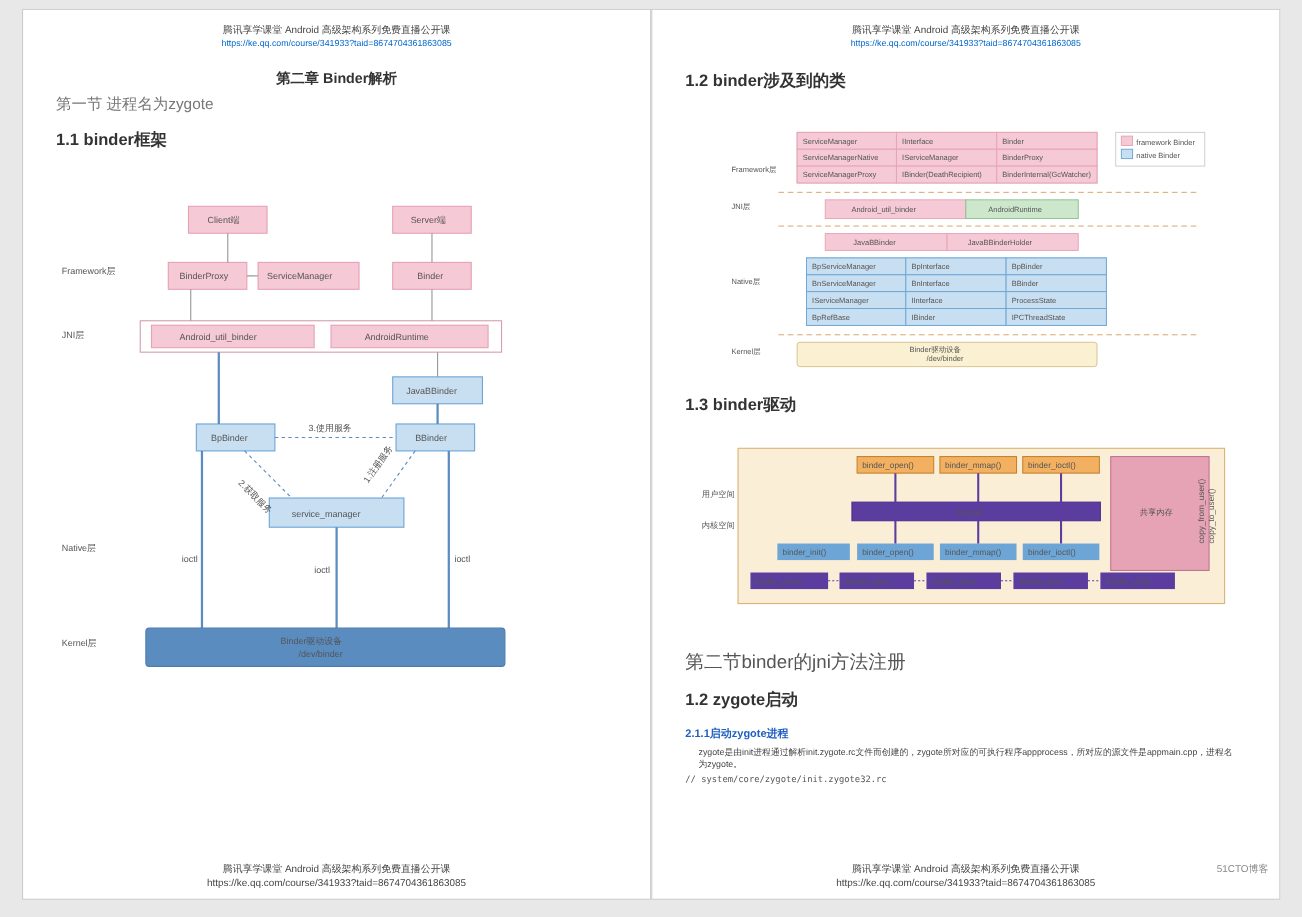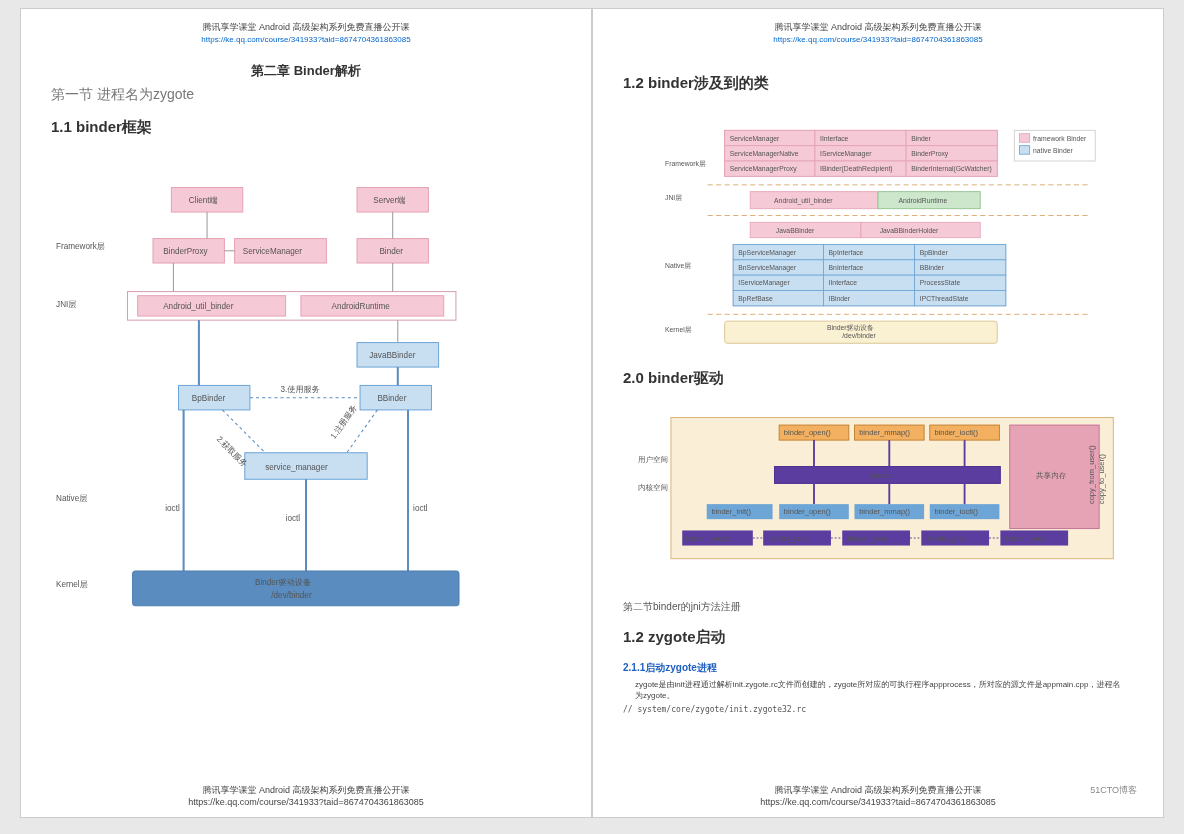--- a/index.html
+++ b/index.html
@@ -14,21 +14,21 @@
 .para{font-size:8px;line-height:1.4;color:#444;margin:4px 12px}
 .mono{font-family:monospace;font-size:8px;color:#555}
 .svgbox{width:100%;margin:8px 0}
 .svgbox text{font-size:8px;fill:#555}
 .box{stroke:#e6a3b5;stroke-width:1;fill:#f5c9d5}
 .bluebox{stroke:#6da6d6;fill:#c8dff2}
 .greenbox{stroke:#8abf8a;fill:#cde7cd}
 .yellowbox{stroke:#d6c08a;fill:#faf0d2}
 .darkblue{stroke:#4a7db0;fill:#5a8cc0}
 .ftr{position:absolute;bottom:10px;left:0;right:0;text-align:center;font-size:9px;color:#444}
-.wm{position:absolute;right:26px;bottom:20px;font-size:9px;color:#888}
+.wm{position:absolute;right:10px;bottom:20px;font-size:9px;color:#888}
 </style>
 </head>
 <body>
 
 <div class="viewer">
 
 <div class="page">
 <div class="hdr">
 <div>腾讯享学课堂 Android 高级架构系列免费直播公开课</div>
 <a>https://ke.qq.com/course/341933?taid=8674704361863085</a>
@@ -102,21 +102,21 @@
 <div>腾讯享学课堂 Android 高级架构系列免费直播公开课</div>
 <a>https://ke.qq.com/course/341933?taid=8674704361863085</a>
 </div>
 </div>
 
 <div class="page">
 <div class="hdr">
 <div>腾讯享学课堂 Android 高级架构系列免费直播公开课</div>
 <a>https://ke.qq.com/course/341933?taid=8674704361863085</a>
 </div>
-<div class="h2" style="margin-top:30px">1.2 binder涉及到的类</div>
+<div class="h2" style="margin-top:20px">1.2 binder涉及到的类</div>
 
 <svg class="svgbox" viewBox="0 0 520 270" style="height:230px">
 <text x="10" y="60">Framework层</text>
 <text x="10" y="100">JNI层</text>
 <text x="10" y="180">Native层</text>
 <text x="10" y="255">Kernel层</text>
 
 <rect x="80" y="18" width="320" height="54" fill="#fdf0f4" stroke="#d4a0b0"></rect>
 <rect x="80" y="18" width="106" height="18" class="box"></rect>
         <text x="86" y="30">ServiceManager</text>
@@ -180,21 +180,21 @@
         <text x="202" y="218">IBinder</text>
 <rect x="303" y="206" width="107" height="18" class="bluebox"></rect>
         <text x="309" y="218">IPCThreadState</text>
 <line x1="60" y1="234" x2="510" y2="234" stroke="#d8a060" stroke-dasharray="6,4"></line>
 
 <rect x="80" y="242" width="320" height="26" rx="3" class="yellowbox"></rect>
 <text x="200" y="252">Binder驱动设备</text>
         <text x="218" y="262">/dev/binder</text>
 </svg>
 
-<div class="h2">2.0 binder驱动</div>
+<div class="h2">1.3 binder驱动</div>
 
 <svg class="svgbox" viewBox="0 0 520 170" style="height:160px">
 <rect x="40" y="8" width="470" height="150" fill="#fbeed7" stroke="#d8b070"></rect>
 <text x="5" y="55">用户空间</text>
 <text x="5" y="85">内核空间</text>
 
 <rect x="155" y="16" width="74" height="16" fill="#f2b060" stroke="#c08030"></rect>
         <text x="160" y="27">binder_open()</text>
 <rect x="235" y="16" width="74" height="16" fill="#f2b060" stroke="#c08030"></rect>
         <text x="240" y="27">binder_mmap()</text>
@@ -233,21 +233,21 @@
 <rect x="306" y="128" width="72" height="16" fill="#5a3d9e"></rect>
         <text x="312" y="139" fill="#fff">binder_proc</text>
 <rect x="390" y="128" width="72" height="16" fill="#5a3d9e"></rect>
         <text x="396" y="139" fill="#fff">binder_proc</text>
 <line x1="127" y1="136" x2="138" y2="136" stroke="#5a3d9e" stroke-dasharray="2,2"></line>
         <line x1="210" y1="136" x2="222" y2="136" stroke="#5a3d9e" stroke-dasharray="2,2"></line>
         <line x1="294" y1="136" x2="306" y2="136" stroke="#5a3d9e" stroke-dasharray="2,2"></line>
         <line x1="378" y1="136" x2="390" y2="136" stroke="#5a3d9e" stroke-dasharray="2,2"></line>
 </svg>
 
-<div class="sec" style="color:#555;font-size:10px;margin-top:20px;font-weight:normal">第二节binder的jni方法注册</div>
+<div class="sec" style="color:#555;font-size:17px;margin-top:20px;font-weight:normal">第二节binder的jni方法注册</div>
 <div class="h2">1.2 zygote启动</div>
 <div class="h4">2.1.1启动zygote进程</div>
 <div class="para">zygote是由init进程通过解析init.zygote.rc文件而创建的，zygote所对应的可执行程序appprocess，所对应的源文件是appmain.cpp，进程名为zygote。</div>
 <div class="mono">// system/core/zygote/init.zygote32.rc</div>
 
 <div class="wm">51CTO博客</div>
 <div class="ftr">
 <div>腾讯享学课堂 Android 高级架构系列免费直播公开课</div>
 <a>https://ke.qq.com/course/341933?taid=8674704361863085</a>
 </div>

